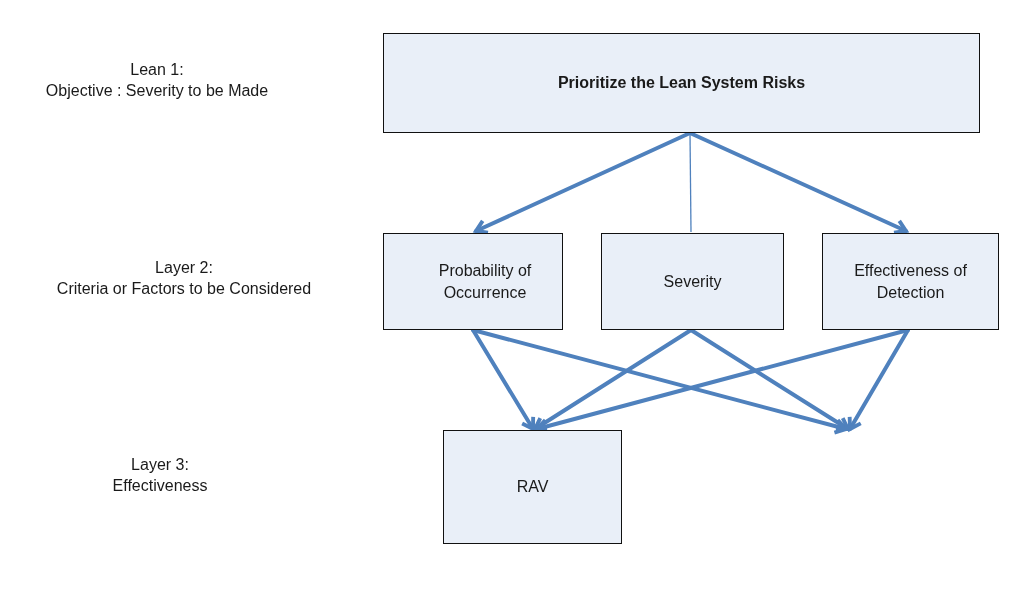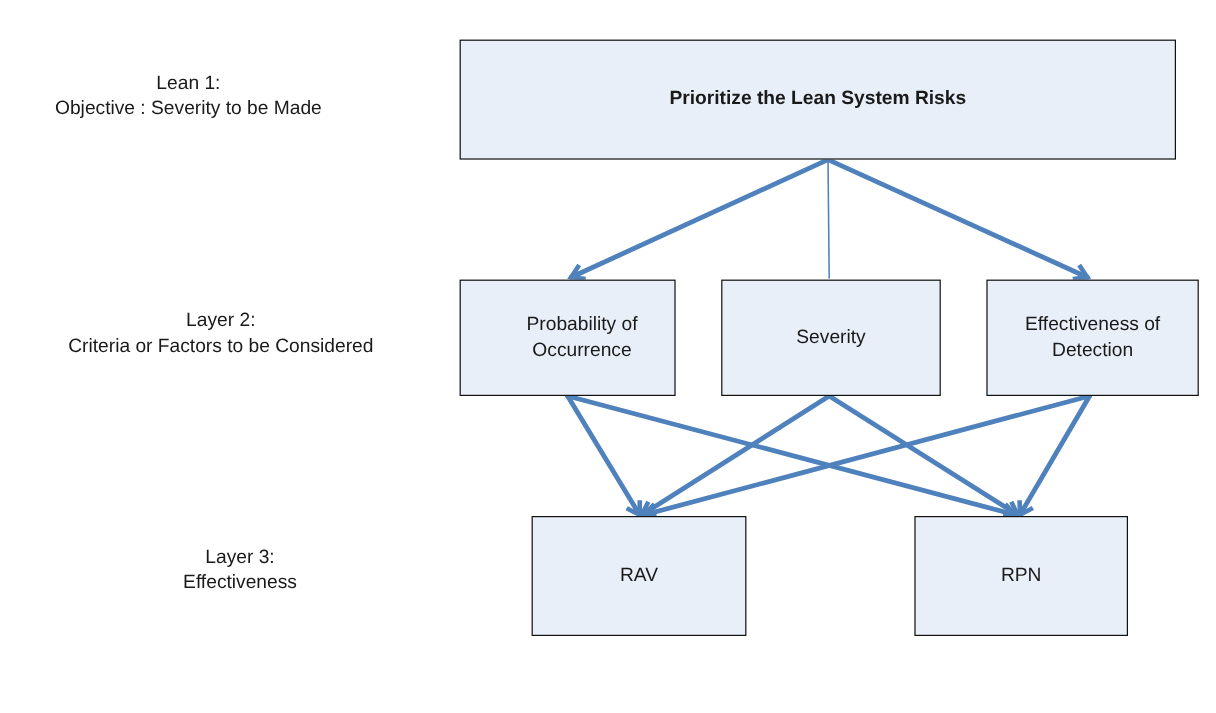--- a/index.html
+++ b/index.html
@@ -47,34 +47,34 @@
     justify-content: center;
     text-align: center;
     font-size: 16px;
     line-height: 1.35;
     padding: 4px 8px;
   }
   .node-objective   { left: 383px; top: 33px;  width: 597px; height: 100px; font-weight: bold; }
   .node-criteria-0  { left: 383px; top: 233px; width: 180px; height: 97px; padding-left: 32px;  }
   .node-criteria-1  { left: 601px; top: 233px; width: 183px; height: 97px;  }
   .node-criteria-2  { left: 822px; top: 233px; width: 177px; height: 97px;  }
-  .node-alt-0       { left: 443px; top: 430px; width: 179px; height: 100px; justify-content: center; }
+  .node-alt-0       { left: 443px; top: 430px; width: 179px; height: 114px; justify-content: center; }
   .node-alt-1       { left: 762px; top: 430px; width: 178px; height: 100px; }
   .layer-label {
     position: absolute;
     transform: translateX(-50%);
     text-align: center;
     font-size: 16px;
     line-height: 21px;
     white-space: nowrap;
     color: #1a1a1a;
   }
   .label-1 { left: 157px; top: 59px;  }
   .label-2 { left: 184px; top: 257px; }
-  .label-3 { left: 160px; top: 454px; margin-left: 40px; }
+  .label-3 { left: 160px; top: 454px; }
   .caption {
     position: absolute;
     left: 459px;
     top: 562px;
     transform: translateX(-50%);
     font-family: "Liberation Serif", "DejaVu Serif", serif;
     font-weight: bold;
     font-size: 19px;
     white-space: nowrap;
     color: #000000;
@@ -112,23 +112,20 @@
   <div class="node node-criteria-1">
     <span>Severity</span>
   </div>
   <div class="node node-criteria-2">
     <span>Effectiveness of Detection</span>
   </div>
 
   <div class="node node-alt-0">
     <span>RAV</span>
   </div>
-  <div class="node node-alt-1">
-    <span>RPN</span>
-  </div>
 
   <div class="layer-label label-1">
     <div>Lean 1:</div>
     <div>Objective : Severity to be Made</div>
   </div>
   <div class="layer-label label-2">
     <div>Layer 2:</div>
     <div>Criteria or Factors to be Considered</div>
   </div>
   <div class="layer-label label-3">

